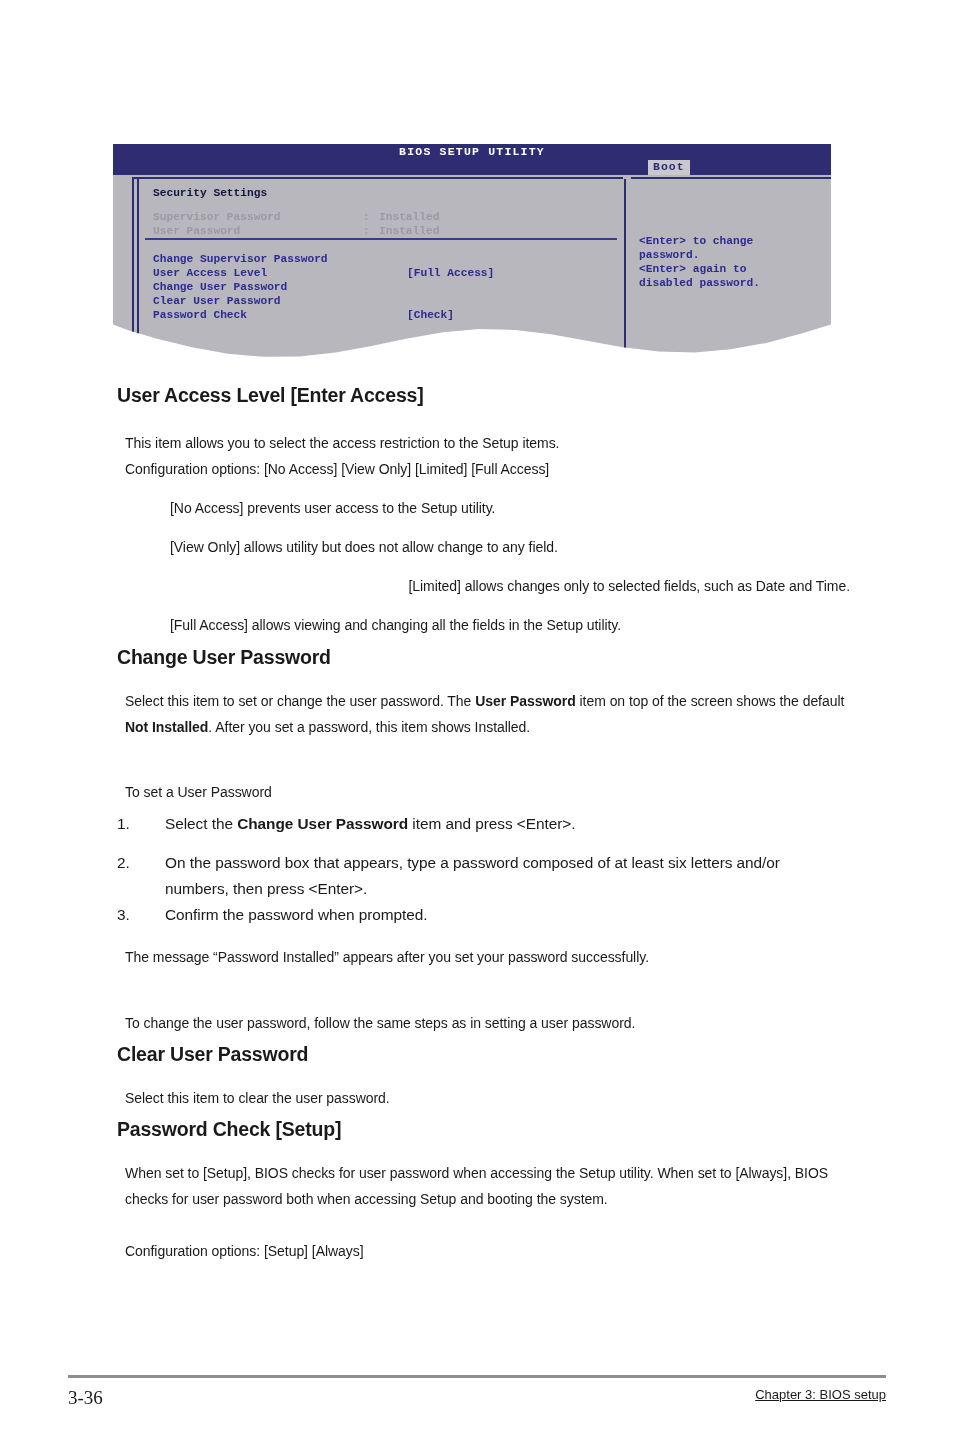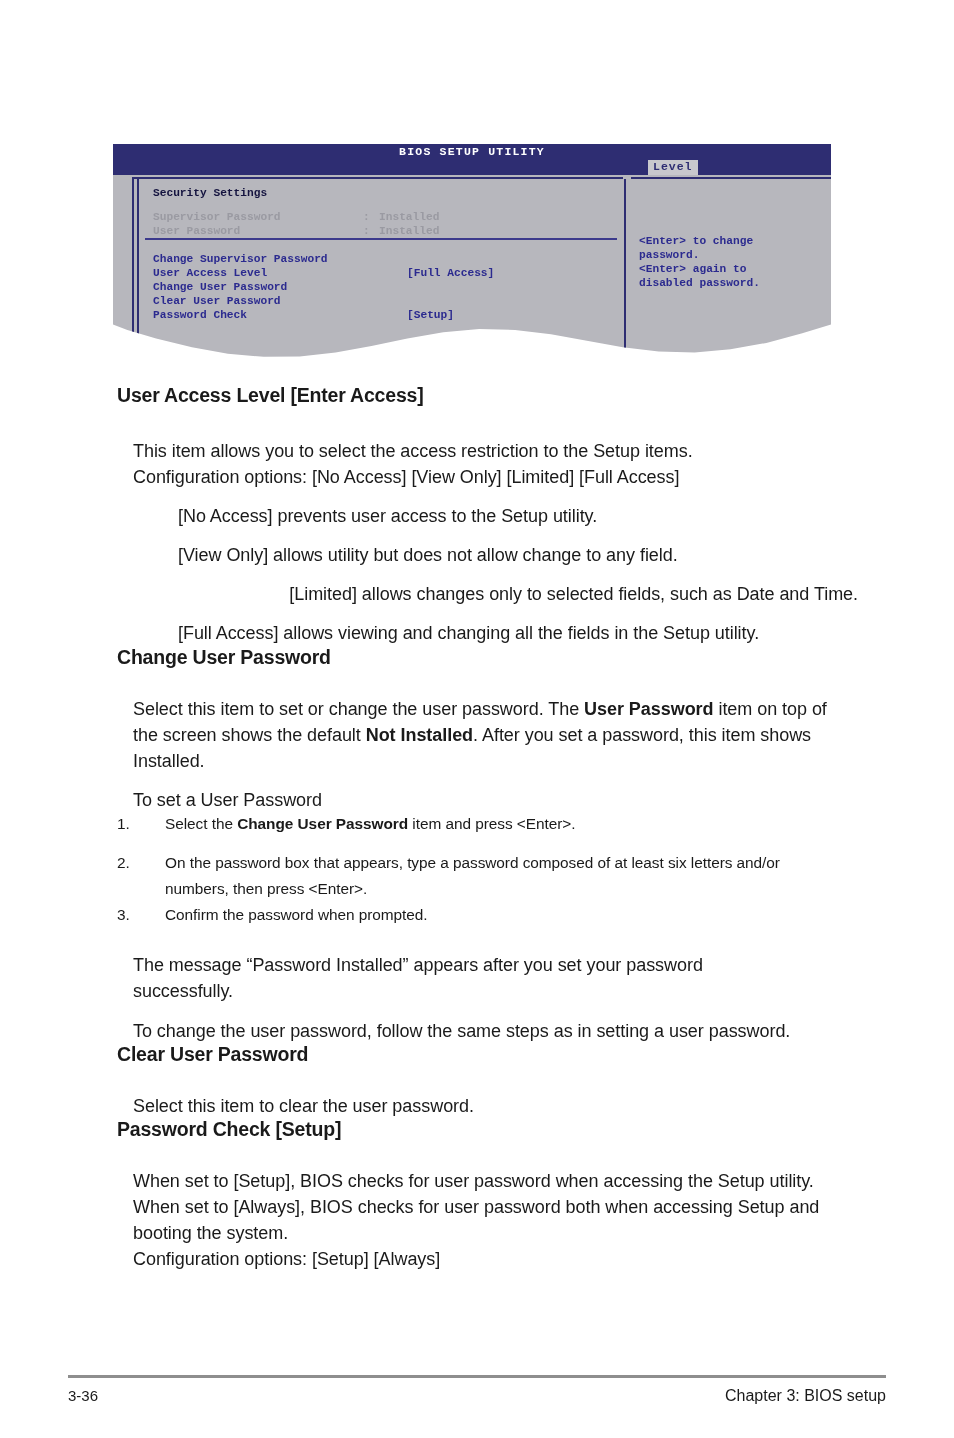--- a/index.html
+++ b/index.html
@@ -192,23 +192,23 @@
     left: 117px;
     margin: 0;
     font-size: 19.5px;
     font-weight: bold;
     letter-spacing: -0.2px;
     color: #1a1a1a;
   }
   p.para {
     position: absolute;
     left: 117px;
-    margin: 16px;
+    margin: 8px;
     width: 720px;
-    font-size: 18px;
+    font-size: 14px;
     line-height: 26px;
     color: #1a1a1a;
     letter-spacing: -0.05px;
   }
   p.indent {
     left: 162px;
     width: 680px;
   }
   .li {
     position: absolute;
@@ -236,43 +236,45 @@
     left: 68px;
     top: 1375px;
     width: 818px;
     height: 3px;
     background: #8e8e8e;
   }
   .footer-left {
     position: absolute;
     left: 68px;
     top: 1387px;
-    font-size: 15px;
-    color: #1a1a1a;
+    font-size: 19px;
+    color: #1a1a1a;
+    font-family: Liberation Serif, serif;
   }
   .footer-right {
     position: absolute;
     right: 68px;
     top: 1387px;
-    font-size: 16px;
+    font-size: 13px;
     color: #1a1a1a;
     text-align: right;
+    text-decoration: underline;
   }
 </style>
 </head>
 <body>
 
 <div class="page">
 
   <div class="bios-figure">
     <div class="bios-clip">
 
       <div class="bios-header">
         <div class="bios-title">BIOS SETUP UTILITY</div>
-        <div class="bios-tab">Level</div>
+        <div class="bios-tab">Boot</div>
       </div>
 
       <div class="bios-body">
 
         <div class="bios-left-pane"></div>
         <div class="bios-left-inner-edge"></div>
         <div class="bios-divider"></div>
         <div class="bios-right-pane"></div>
         <div class="bios-right-inner-edge"></div>
 
@@ -290,21 +292,21 @@
         <div class="bios-text bios-row" style="top:77px;text-align:center;">Change Supervisor Password</div>
 
         <div class="bios-text bios-row" style="top:91px;">User Access Level</div>
         <div class="bios-text bios-val" style="top:91px;">[Full Access]</div>
 
         <div class="bios-text bios-row" style="top:105px;">Change User Password</div>
 
         <div class="bios-text bios-row" style="top:119px;">Clear User Password</div>
 
         <div class="bios-text bios-row" style="top:133px;">Password Check</div>
-        <div class="bios-text bios-val" style="top:133px;">[Setup]</div>
+        <div class="bios-text bios-val" style="top:133px;">[Check]</div>
 
         <div class="bios-text help-line" style="top:15px;">&lt;Enter&gt; to change</div>
         <div class="bios-text help-line" style="top:29px;text-align:right;">password.</div>
         <div class="bios-text help-line" style="top:43px;">&lt;Enter&gt; again to</div>
         <div class="bios-text help-line" style="top:57px;">disabled password.</div>
 
       </div>
     </div>
   </div>
 

